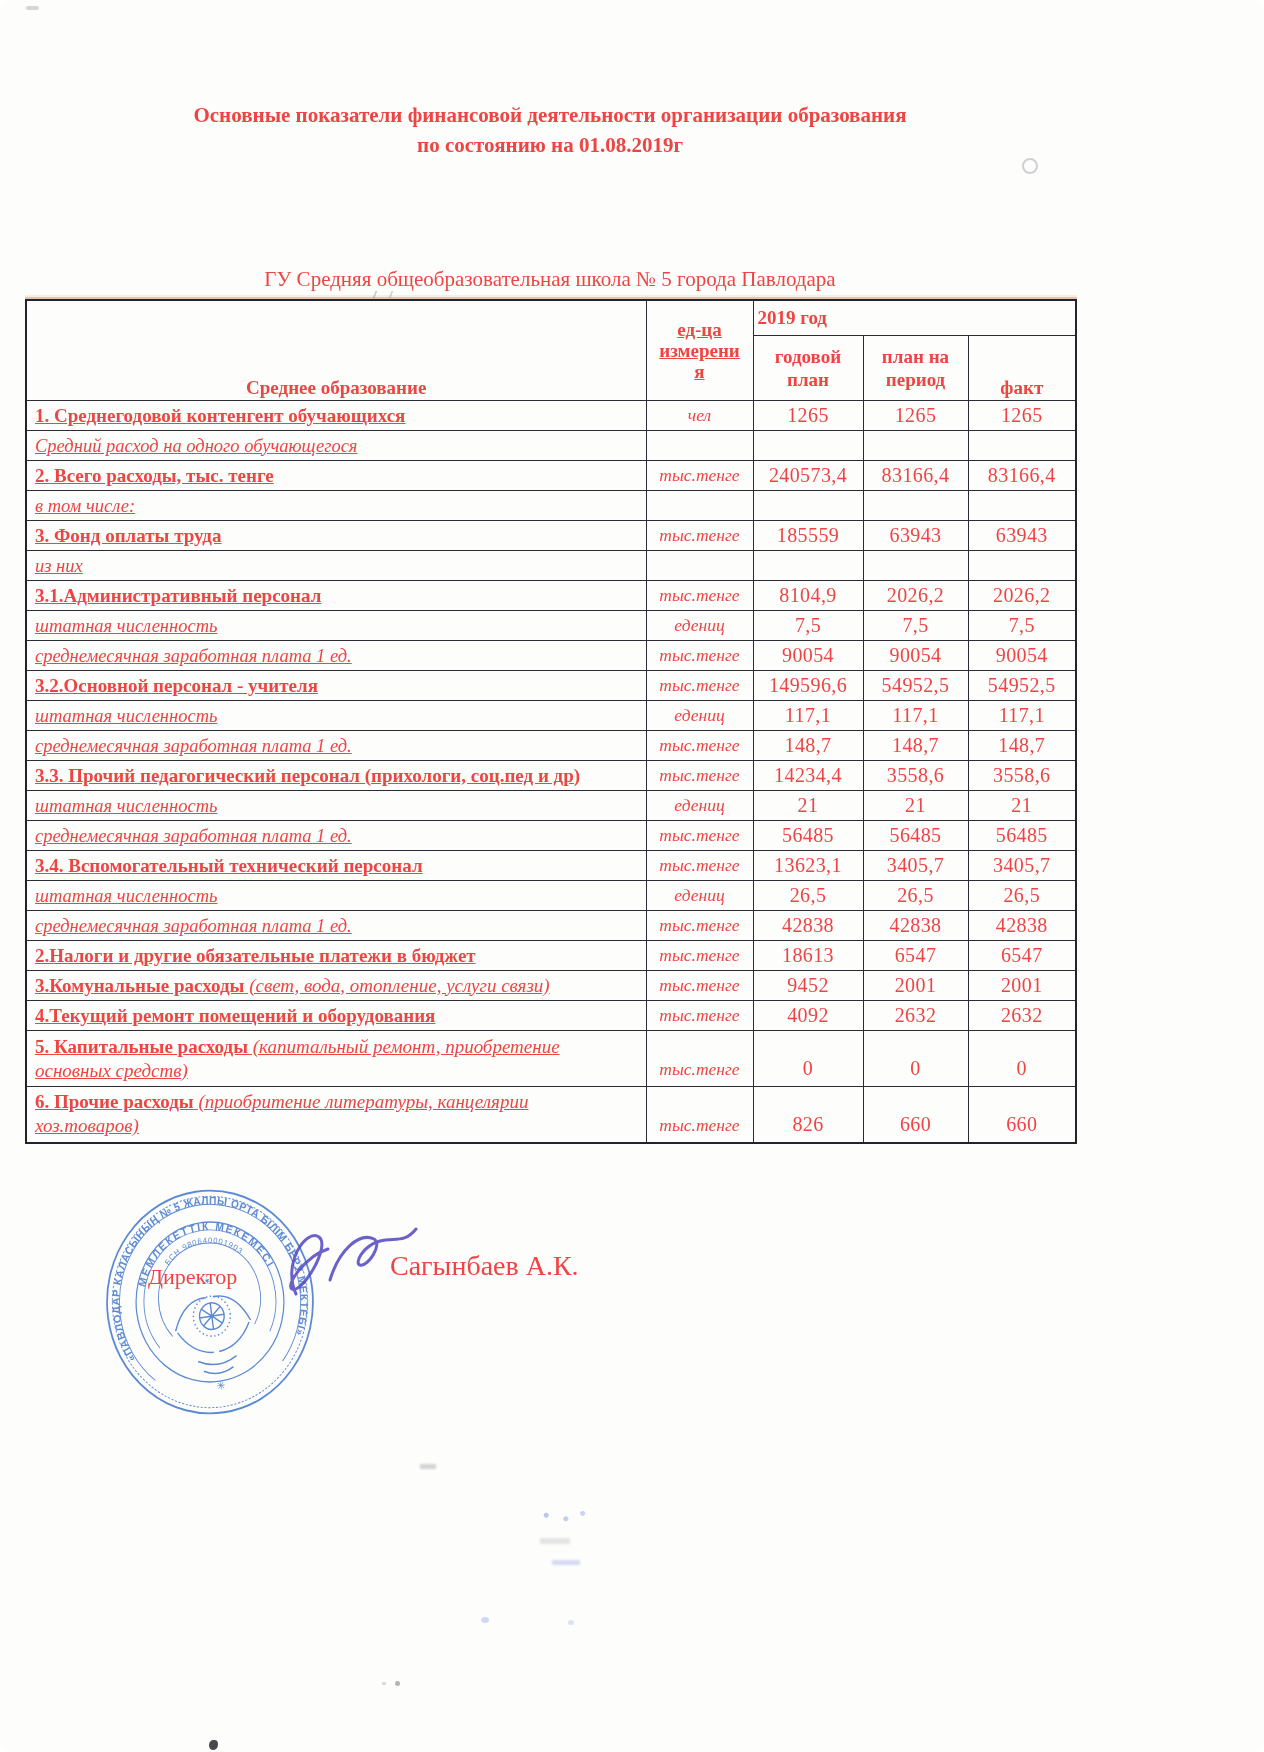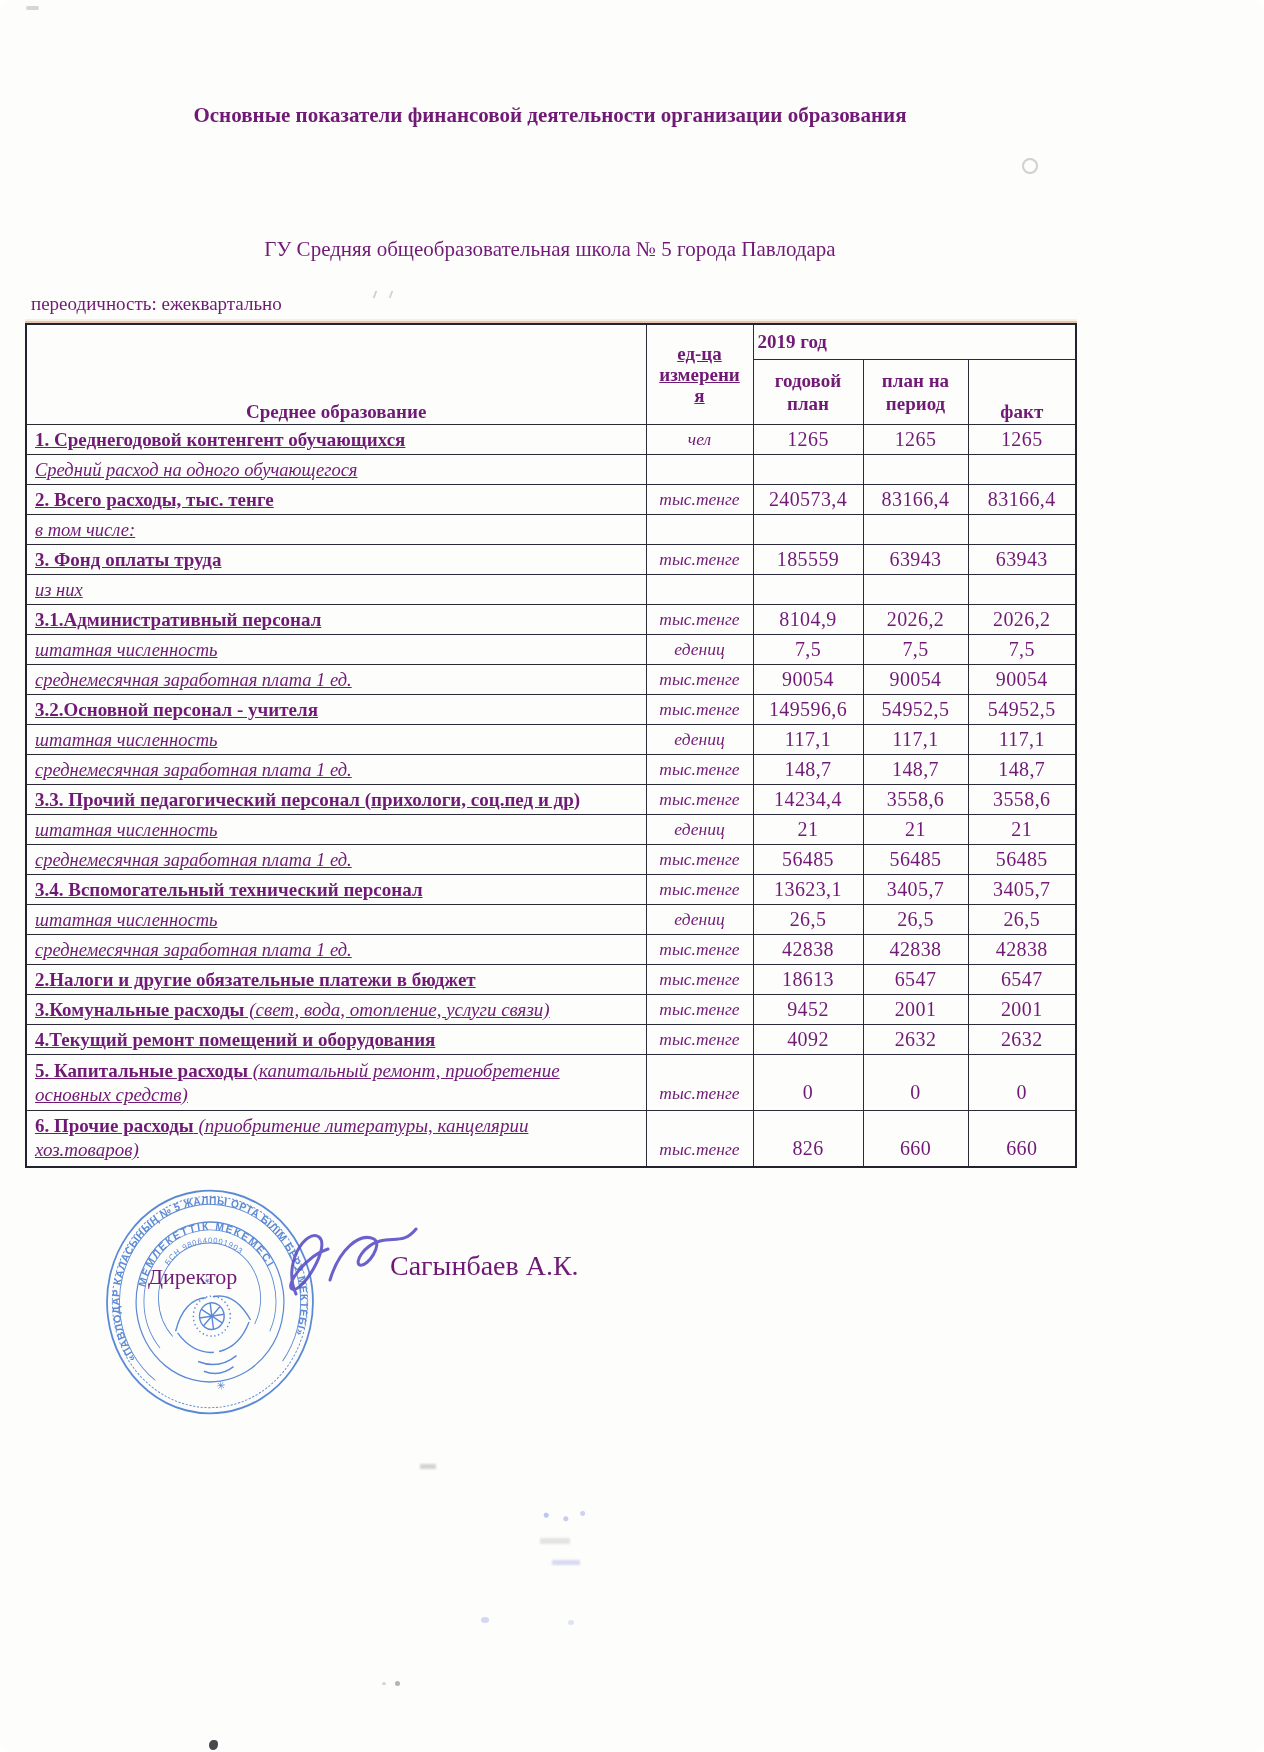--- a/index.html
+++ b/index.html
@@ -1,18 +1,18 @@
 <!DOCTYPE html>
 <html><head>
 <meta charset="utf-8">
 <style>
   html,body{margin:0;padding:0;background:#ffffff;}
   .page{
     position:relative;width:1264px;height:1752px;background:#fdfdfc;
-    font-family:"Liberation Serif","DejaVu Serif",serif;color:#701a75;
+    font-family:"Liberation Serif","DejaVu Serif",serif;color:#ef4444;
     overflow:hidden;
     border-radius:12px;
   }
   .content{margin-left:25px;width:1050px;}
   .doc-title{padding-top:100px;text-align:center;font-weight:bold;font-size:21px;line-height:30px;}
   .doc-subtitle{margin-top:106px;text-align:center;font-size:21px;line-height:26px;}
   .periodicity{margin-top:30px;font-size:19px;line-height:24px;padding-left:6px;}
 
   table.fin{
     border-collapse:collapse;table-layout:fixed;width:1050px;margin-top:7px;
@@ -67,23 +67,23 @@
   .art-dark{left:209px;top:1740px;width:9px;height:10px;background:rgba(40,40,48,.85);border-radius:50% 40% 55% 45%;}
 </style>
 </head>
 <body>
 
 <div class="page">
 
   <div class="content">
     <div class="doc-title">
       <div>Основные показатели финансовой деятельности организации образования</div>
+      <div>по состоянию на 01.08.2019г</div>
     </div>
     <div class="doc-subtitle">ГУ Средняя общеобразовательная школа № 5 города Павлодара</div>
-    <div class="periodicity">переодичность: ежеквартально</div>
 
     <table class="fin">
       <colgroup>
         <col style="width:620px">
           <col style="width:107px">
           <col style="width:110px">
           <col style="width:105px">
           <col style="width:108px">
       </colgroup>
       <thead>

